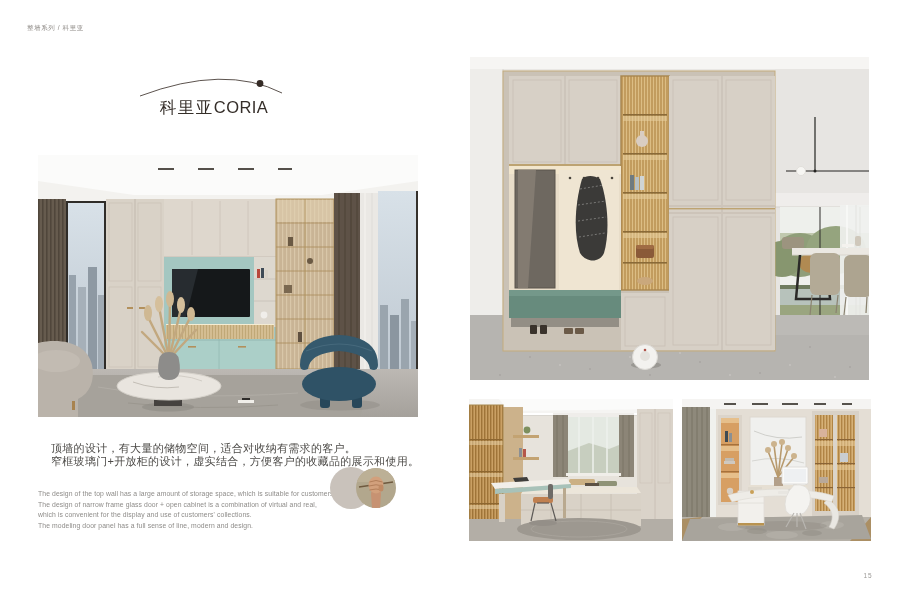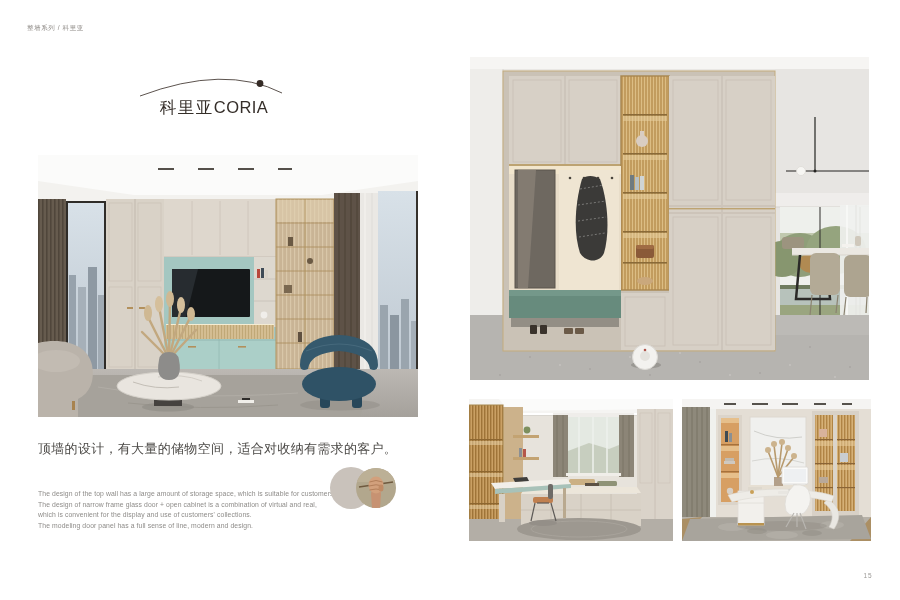--- a/index.html
+++ b/index.html
@@ -11,21 +11,21 @@
   .title-arc{position:absolute;left:136px;top:72px;width:150px;height:28px;}
   .page-title{position:absolute;left:134px;top:97px;width:160px;text-align:center;color:#352e29;font-size:16.5px;white-space:nowrap;}
   .title-cn{letter-spacing:1.5px;font-weight:500;}
   .title-en{letter-spacing:.4px;font-weight:500;}
   figure{position:absolute;margin:0;padding:0;}
   figure svg{display:block;width:100%;height:100%;}
   .photo-living{left:38px;top:155px;width:380px;height:262px;}
   .photo-entry{left:470px;top:57px;width:399px;height:323px;}
   .photo-study{left:469px;top:399px;width:204px;height:142px;}
   .photo-office{left:682px;top:399px;width:189px;height:142px;}
-  .cn-text{position:absolute;left:38px;top:442px;color:#4c4a47;font-size:13px;}
+  .cn-text{position:absolute;left:51px;top:442px;color:#4c4a47;font-size:11px;}
   .cn-text div{height:13px;line-height:13px;letter-spacing:.3px;}
   .en-text{position:absolute;left:38px;top:489px;color:#8e8c89;font-size:6.8px;}
   .en-text div{height:10.5px;line-height:10.5px;letter-spacing:.1px;}
   .circle-plain{position:absolute;left:330px;top:467px;width:42px;height:42px;border-radius:50%;background:#c9c2bb;}
   .circle-hand{position:absolute;left:356px;top:468px;width:40px;height:40px;}
   .page-number{position:absolute;left:856px;top:572px;width:24px;text-align:center;font-size:6.5px;color:#9b9996;letter-spacing:1px;}
 </style>
 </head>
 <body>
 
@@ -513,20 +513,21 @@
       <g stroke="#b9b6b1" stroke-width="1.2">
         <line x1="112" y1="114" x2="104" y2="128"></line>
           <line x1="118" y1="114" x2="124" y2="130"></line>
           <line x1="115" y1="114" x2="115" y2="128"></line>
       </g>
     </svg>
   </figure>
 
   <div class="cn-text">
     <div>顶墙的设计，有大量的储物空间，适合对收纳有需求的客户。</div>
+    <div>窄框玻璃门+开放柜的设计，虚实结合，方便客户的收藏品的展示和使用。</div>
   </div>
   <div class="en-text">
     <div>The design of the top wall has a large amount of storage space, which is suitable for customers who need storage.</div>
     <div>The design of narrow frame glass door + open cabinet is a combination of virtual and real,</div>
     <div>which is convenient for the display and use of customers' collections.</div>
     <div>The modeling door panel has a full sense of line, modern and design.</div>
   </div>
 
   <div class="circle-plain"></div>
   <svg class="circle-hand" viewBox="0 0 40 40" aria-label="Hand holding a thin wooden rod">

